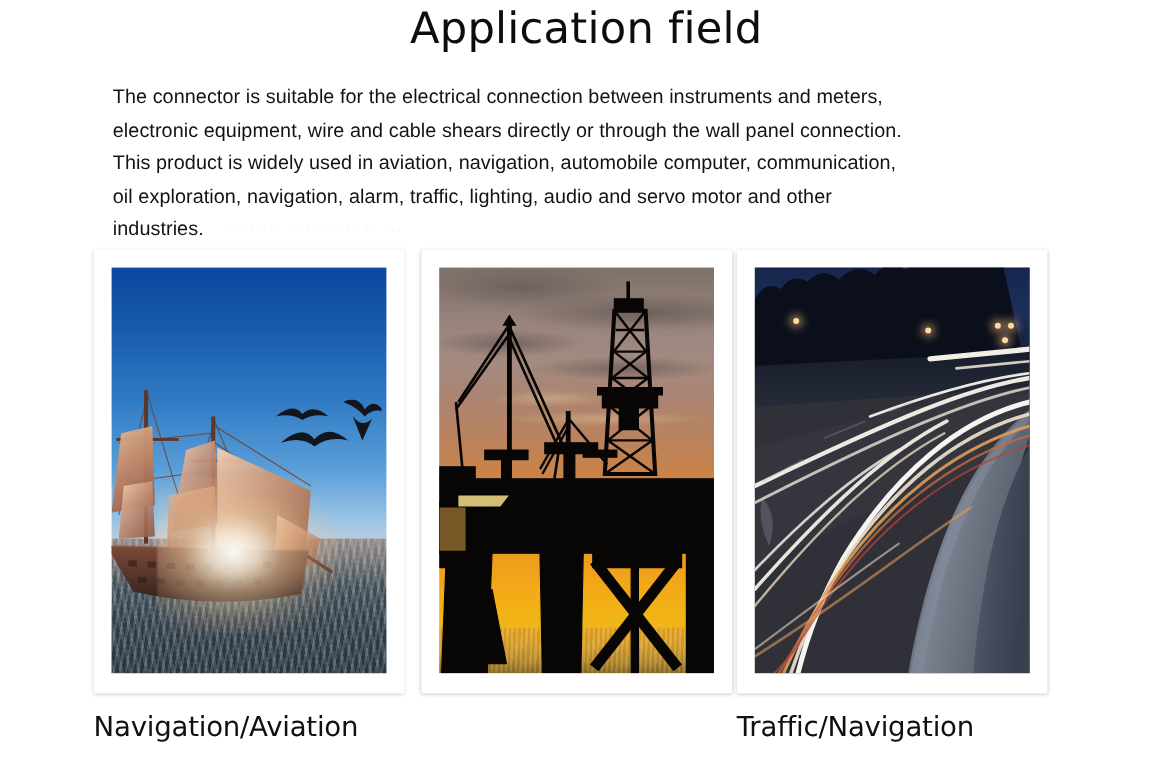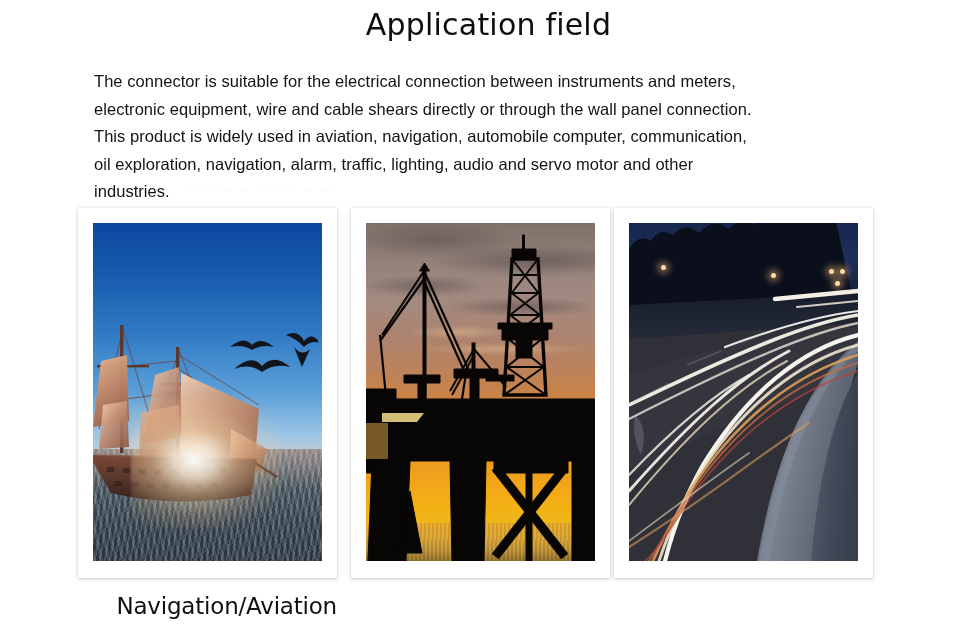--- a/index.html
+++ b/index.html
@@ -18,21 +18,21 @@
   }
 
   
   .page-title {
     position: absolute;
     top: 4px;
     left: 0;
     width: 977px;
     text-align: center;
     font-family: "DejaVu Sans", sans-serif;
-    font-size: 30px;
+    font-size: 36px;
     font-weight: 400;
     letter-spacing: 0.2px;
     color: #0d0d0d;
     line-height: 42px;
   }
 
   
   .intro-paragraph {
     position: absolute;
     top: 68px;
@@ -230,21 +230,21 @@
     position: absolute;
     top: 588px;
     left: 78px;
     width: 795px;
     height: 45px;
   }
   .caption {
     position: absolute;
     top: 0;
     width: 259px;
-    text-align: right;
+    text-align: left;
     font-family: "DejaVu Sans", sans-serif;
     font-size: 23px;
     font-weight: 400;
     letter-spacing: -0.2px;
     color: #101010;
     line-height: 36px;
     white-space: nowrap;
   }
   .caption.c1 { left: 0px; }
   .caption.c2 { left: 273px; }
@@ -511,13 +511,14 @@
           <path d="M132 112 L112 120"></path>
         </g>
         <path d="M6 192 q14 14 6 40 q-10 -20 -6 -40 Z" fill="#b9bec8" opacity="0.22"></path>
       </svg>
     </div>
   </div>
 </div>
 
 <div class="caption-row">
   <div class="caption c1">Navigation/Aviation</div>
+  <div class="caption c3">Traffic/Navigation</div>
 </div>
 
 </body></html>

